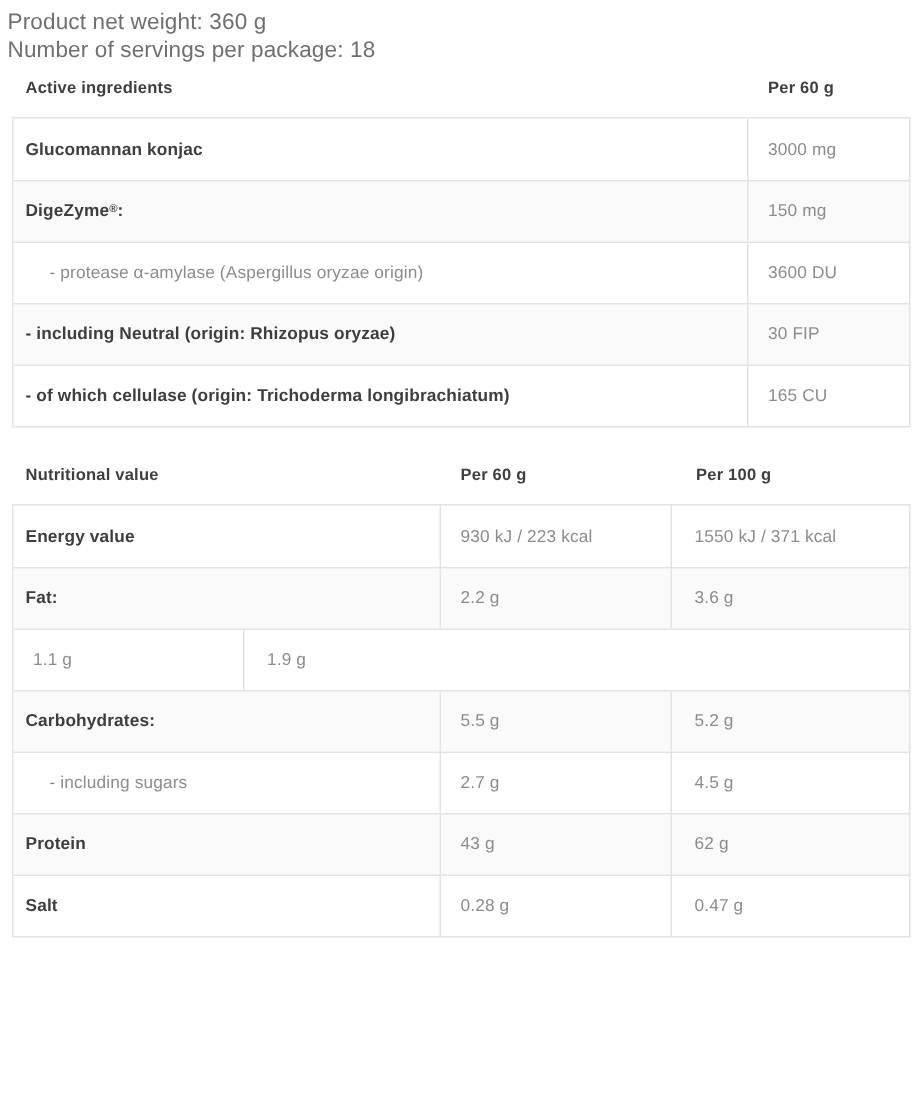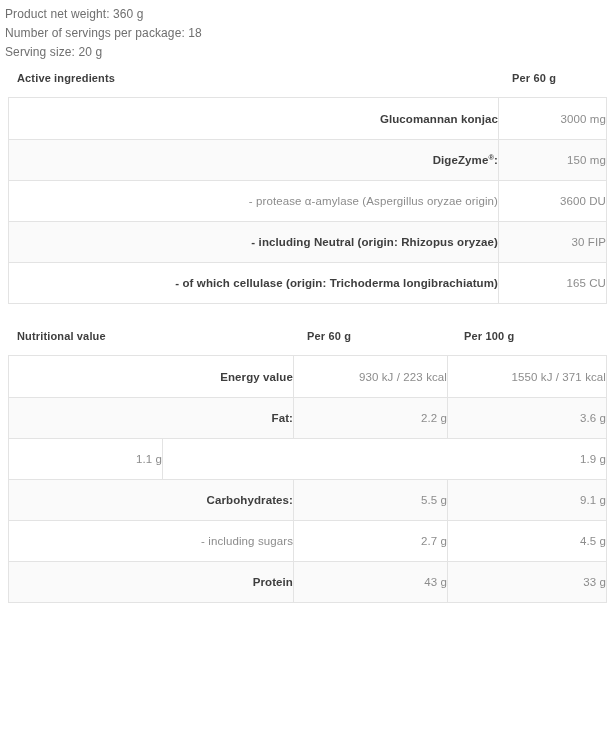--- a/index.html
+++ b/index.html
@@ -15,21 +15,21 @@
     width:615px;height:741px;
     font-family:"Liberation Sans", sans-serif;
     color:var(--dark);
     overflow:hidden;
   }
   .page{padding-top:5px;}
 
   
   .info{padding-left:5px;}
   .info-line{
-    font-size:12px;line-height:19px;color:var(--info);letter-spacing:.1px;
+    font-size:15px;line-height:19px;color:var(--info);letter-spacing:.1px;
   }
 
   
   .thead{
     display:flex;margin:10px 8px 13px 8px;
   }
   .t2head{margin-top:26px;}
   .th{
     font-size:11px;font-weight:700;letter-spacing:.15px;color:var(--dark);
   }
@@ -45,21 +45,20 @@
     border:1px solid var(--border);
     background:#fff;
   }
   .row{display:flex;height:41px;}
   .row + .row{border-top:1px solid var(--border);}
   .row:nth-child(even){background:var(--altbg);}
   .cell{
     display:flex;align-items:center;
     font-size:11.5px;letter-spacing:.1px;
     height:100%;
-    justify-content:flex-end;
   }
   .cell.label{font-weight:700;color:var(--dark);padding-left:8px;}
   .cell.label.muted{font-weight:400;color:var(--muted);}
   .cell.label.indent{padding-left:24px;}
   .cell.value{font-weight:400;color:var(--muted);padding-left:13px;}
 
   .t1 .cell.label{width:490px;border-right:1px solid var(--border);}
   .t1 .cell.value{flex:1;}
 
   .t2 .cell.label{width:285px;border-right:1px solid var(--border);}
@@ -71,21 +70,20 @@
   }
 </style>
 </head>
 <body>
 
 <div class="page">
 
   <div class="info">
     <div class="info-line">Product net weight: 360 g</div>
     <div class="info-line">Number of servings per package: 18</div>
-    <div class="info-line">Serving size: 20 g</div>
   </div>
 
   <div class="thead t1head">
     <div class="th c1">Active ingredients</div>
     <div class="th c2">Per 60 g</div>
   </div>
 
   <div class="tbl t1">
     <div class="row">
       <div class="cell label">
@@ -144,31 +142,38 @@
     </div>
     <div class="row">
       <div class="cell value v60">1.1 g</div>
       <div class="cell value v100">1.9 g</div>
     </div>
     <div class="row">
       <div class="cell label">
           <span>Carbohydrates:</span>
         </div>
       <div class="cell value v60">5.5 g</div>
-      <div class="cell value v100">9.1 g</div>
+      <div class="cell value v100">5.2 g</div>
     </div>
     <div class="row">
       <div class="cell label indent muted">
           <span>- including sugars</span>
         </div>
       <div class="cell value v60">2.7 g</div>
       <div class="cell value v100">4.5 g</div>
     </div>
     <div class="row">
       <div class="cell label">
           <span>Protein</span>
         </div>
       <div class="cell value v60">43 g</div>
-      <div class="cell value v100">33 g</div>
+      <div class="cell value v100">62 g</div>
+    </div>
+    <div class="row">
+      <div class="cell label">
+          <span>Salt</span>
+        </div>
+      <div class="cell value v60">0.28 g</div>
+      <div class="cell value v100">0.47 g</div>
     </div>
   </div>
 
 </div>
 
 </body></html>

